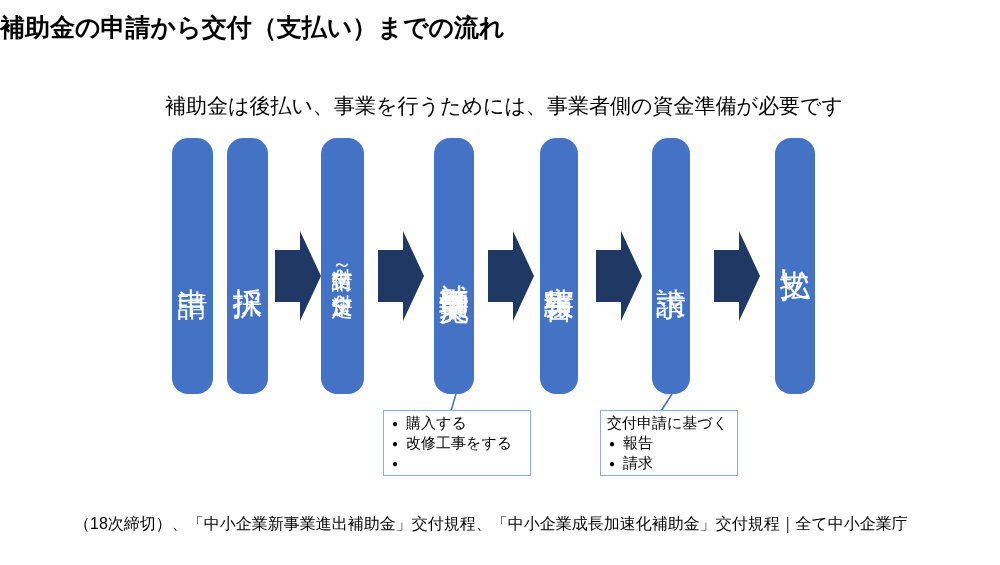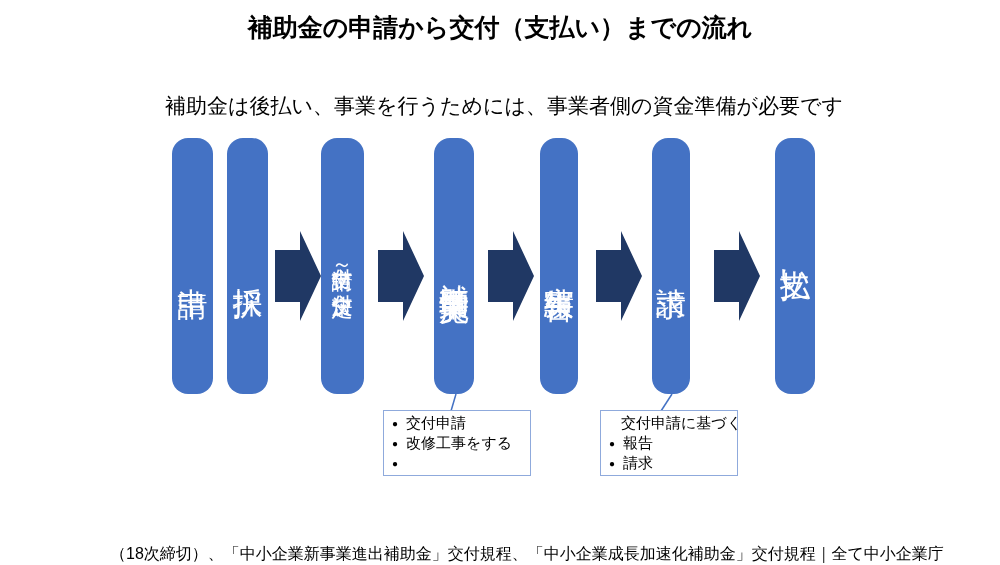--- a/index.html
+++ b/index.html
@@ -2,21 +2,21 @@
 <html lang="ja"><head>
 <meta charset="utf-8">
 <style>
   html,body{margin:0;padding:0;background:#fff;}
   .canvas{
     position:relative;width:1000px;height:565px;background:#fff;overflow:hidden;
     font-family:"Liberation Sans","DejaVu Sans",sans-serif;color:#000;
   }
   .title{
     position:absolute;left:0;top:11px;width:1000px;margin:0;
-    text-align:center;font-size:25px;font-weight:bold;letter-spacing:0px;
+    font-size:25px;font-weight:bold;letter-spacing:0px;
   }
   .subtitle{
     position:absolute;left:165px;top:92px;font-size:21px;white-space:nowrap;
   }
   .bar{
     position:absolute;top:138px;height:256px;background:var(--bar,#4472C4);
     border-radius:16px;display:flex;align-items:center;justify-content:center;
   }
   .bar .v{
     writing-mode:vertical-rl;text-orientation:mixed;color:#fff;
@@ -27,24 +27,24 @@
   .arrow polygon{fill:var(--arrow,#203864);}
   .connectors{position:absolute;left:0;top:0;pointer-events:none;}
   .connectors line{stroke:var(--connector,#4472C4);stroke-width:1.5;}
   .note{
     position:absolute;top:410px;height:66px;background:#fff;
     border:1px solid var(--box_border,#8FAADC);
     padding:2px 5px;box-sizing:border-box;font-size:15px;
   }
   .note-row{display:flex;align-items:center;height:20px;white-space:nowrap;}
   .blt{font-size:10px;margin:0 8px 0 3px;flex:0 0 auto;}
-  .note-title{margin-left:15px;}
+  .note-title{margin-left:1px;}
   .src-line{position:absolute;font-size:16px;white-space:nowrap;}
   .src1{left:37px;top:510px;}
-  .src2{left:74px;top:544px;margin-left:36px;}
+  .src2{left:74px;top:514px;}
 </style>
 </head>
 <body style="--bar: #4472C4; --arrow: #203864; --connector: #4472C4; --box_border: #8FAADC;">
 
 <div class="canvas">
 
   <h1 class="title">補助金の申請から交付（支払い）までの流れ</h1>
 
   <div class="subtitle">補助金は後払い、事業を行うためには、事業者側の資金準備が必要です</div>
 
@@ -87,21 +87,21 @@
   </svg>
 
   <svg class="connectors" width="1000" height="565">
     <line x1="456" y1="394" x2="451" y2="411"></line>
     <line x1="672" y1="394" x2="661" y2="411"></line>
   </svg>
 
   <div class="note" style="left:383px;width:148px">
     <div class="note-row">
       <span class="blt">●</span>
-      <span>交付申請</span>
+      <span>購入する</span>
     </div>
     <div class="note-row">
       <span class="blt">●</span>
       <span>改修工事をする</span>
     </div>
     <div class="note-row">
       <span class="blt">●</span>
     </div>
   </div>
 

